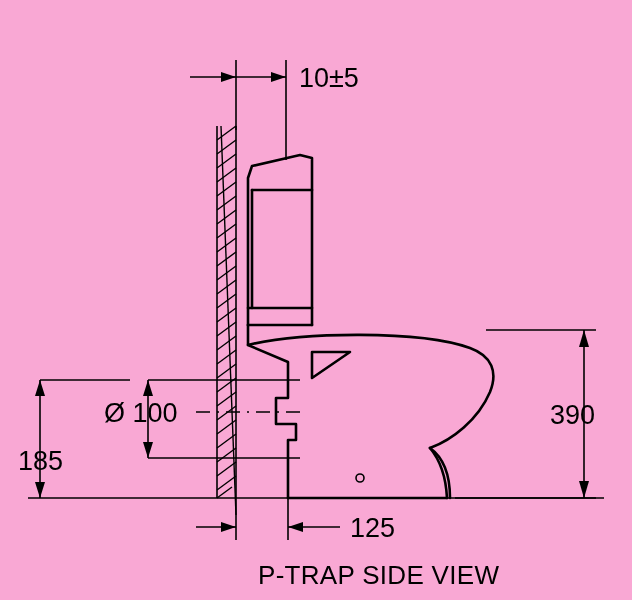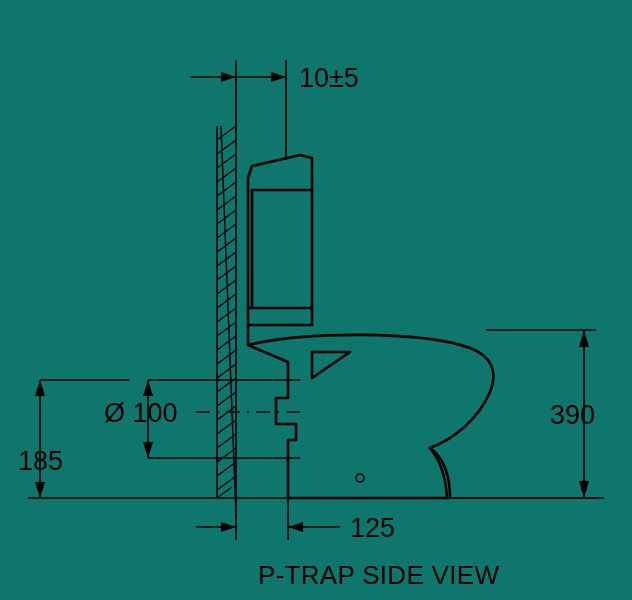--- a/index.html
+++ b/index.html
@@ -11,21 +11,21 @@
     width: 632px;
     height: 600px;
     font-family: "Liberation Sans", sans-serif;
     color: #000000;
     overflow: hidden;
   }
   #stage {
     position: relative;
     width: 632px;
     height: 600px;
-    background: #0f766e;
+    background: #f9a8d4;
   }
   svg.drawing {
     position: absolute;
     left: 0;
     top: 0;
     width: 632px;
     height: 600px;
     display: block;
   }
   .dim-text {

